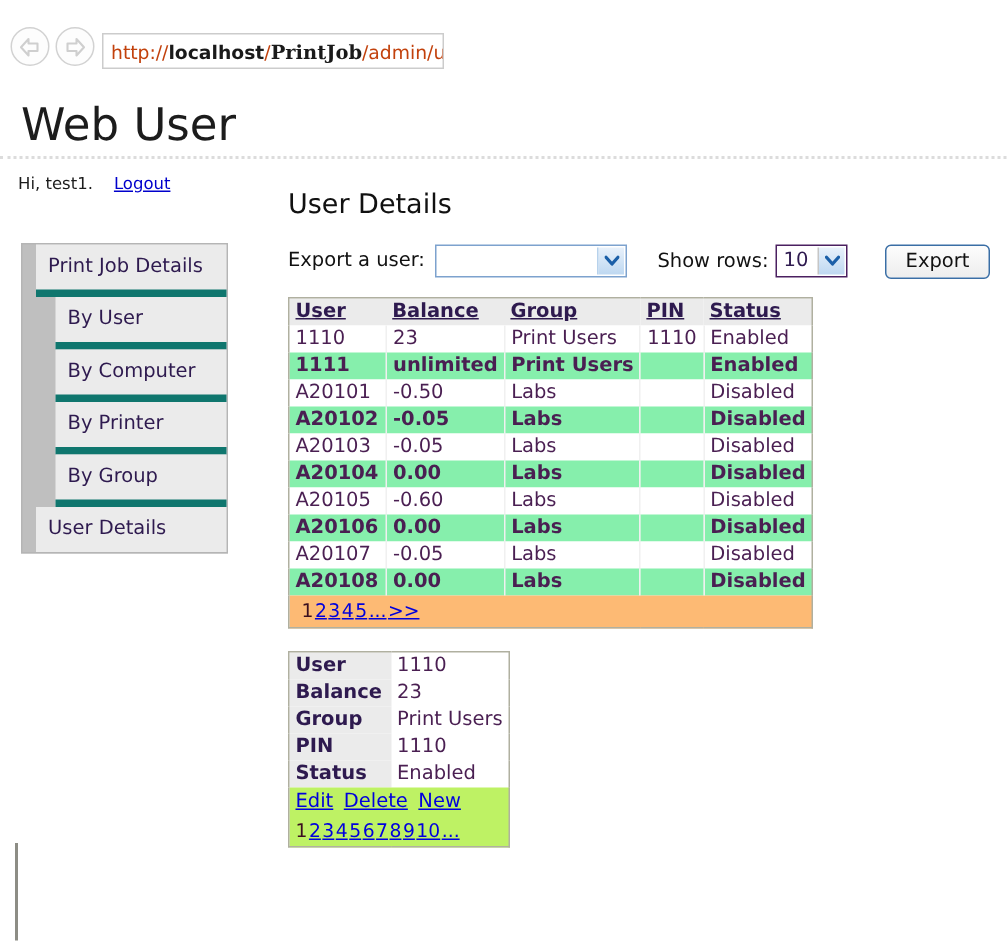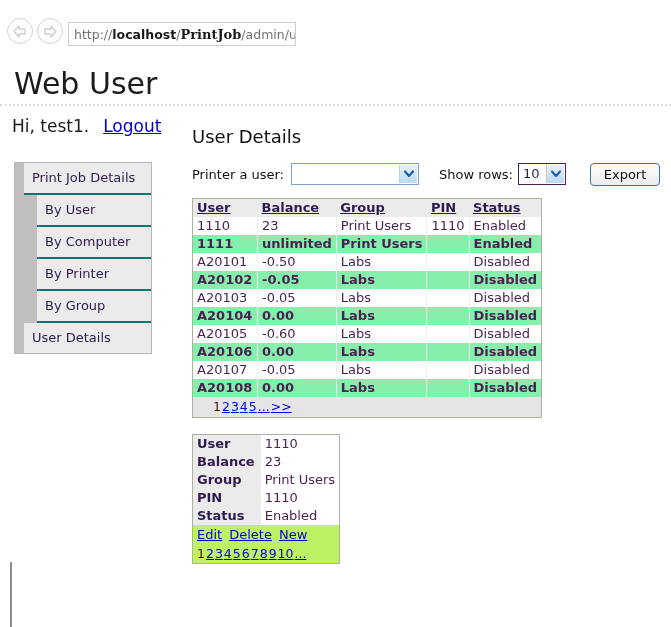--- a/index.html
+++ b/index.html
@@ -42,21 +42,21 @@
     width: 228px; height: 24px;
     border: 1px solid #cccccc;
     box-sizing: border-box;
     background: #ffffff;
     padding: 3px 5px 0 5px;
     white-space: nowrap;
     overflow: hidden;
     font-size: 12.5px;
     line-height: 17px;
   }
-  .url-dim { color: #737373; }
+  .url-dim { color: #c2410c; }
   .url-host { color: #1a1a1a; font-weight: bold; }
   .url-app {
     color: #1a1a1a;
     font-weight: bold;
     font-family: "DejaVu Serif", "Liberation Serif", serif;
     font-size: 13px;
   }
 
   
   #page-title {
@@ -71,42 +71,42 @@
     position: absolute;
     left: 0; top: 104px;
     width: 671px; height: 0;
     border-top: 2px dotted #dcdcdc;
   }
 
   
   #greeting-row {
     position: absolute;
     left: 12px; top: 116px;
-    font-size: 17px;
+    font-size: 11px;
     color: #1c1c1c;
   }
   #greeting-text { margin-right: 14px; }
   #logout-link {
     color: #0000cc;
     text-decoration: underline;
     cursor: pointer;
   }
 
   
   #sidebar {
     position: absolute;
     left: 14px; top: 162px;
     width: 138px;
     background: #bfbfbf;
     border: 1px solid #b5b5b5;
     box-sizing: border-box;
   }
   .nav-item {
     background: #ebebeb;
-    border-bottom: 2px solid #0f766e;
+    border-bottom: 5px solid #0f766e;
     font-size: 13px;
     color: #2e1a4f;
     line-height: 22px;
     padding: 4px 6px 4px 8px;
     cursor: pointer;
     box-sizing: border-box;
   }
   .nav-item.top { margin-left: 9px; }
   .nav-item.sub { margin-left: 22px; }
   .nav-item.last { border-bottom: none; }
@@ -212,22 +212,22 @@
     white-space: nowrap;
   }
   #grid-table tr.odd td { background: #ffffff; }
   #grid-table tr.even td { background: #86efac; font-weight: bold; }
   #grid-table td.col-user  { width: 56px; }
   #grid-table td.col-bal   { width: 62px; }
   #grid-table td.col-group { width: 72px; }
   #grid-table td.col-pin   { width: 32px; }
   #grid-table td.col-status{ width: 58px; border-right: none; }
   #grid-table tfoot td {
-    background: #e5e5e5;
-    padding: 2px 4px 3px 20px;
+    background: #fdba74;
+    padding: 2px 4px 3px 8px;
     border-right: none;
   }
 
   .pager { font-size: 12.5px; white-space: nowrap; }
   .pager .current {
     color: #3b1020;
     margin-right: 1px;
   }
   .pager a, .pager .plink {
     color: #0000dd;
@@ -311,21 +311,21 @@
   <div class="nav-item sub">By User</div>
   <div class="nav-item sub">By Computer</div>
   <div class="nav-item sub">By Printer</div>
   <div class="nav-item sub">By Group</div>
   <div class="nav-item top last">User Details</div>
 </div>
 
 <div id="content-heading">User Details</div>
 
 <div id="controls-row">
-  <span class="ctrl-label">Printer a user:</span><div class="select-box" id="user-select">
+  <span class="ctrl-label">Export a user:</span><div class="select-box" id="user-select">
     <span></span>
     <span class="select-arrow">
       <svg width="10" height="8" viewBox="0 0 10 8" aria-hidden="true">
         <path d="M1 1.5 L5 6 L9 1.5" fill="none" stroke="#1b5fa8" stroke-width="2.2" stroke-linecap="round" stroke-linejoin="round"></path>
       </svg>
     </span>
   </div><span class="ctrl-label" id="rows-label">Show rows:</span><div class="select-box" id="rows-select">
     <span>10</span>
     <span class="select-arrow">
       <svg width="10" height="8" viewBox="0 0 10 8" aria-hidden="true">

